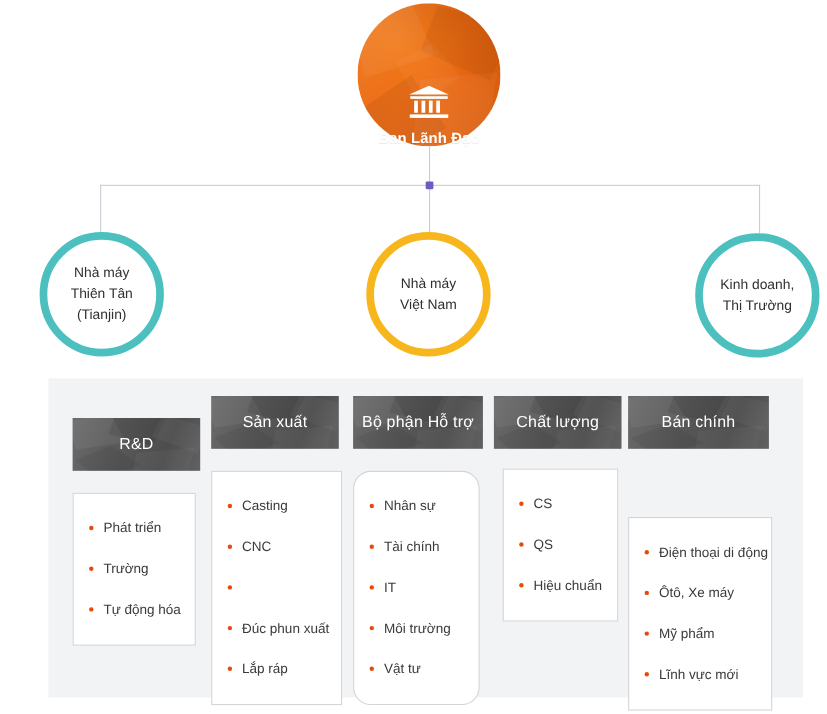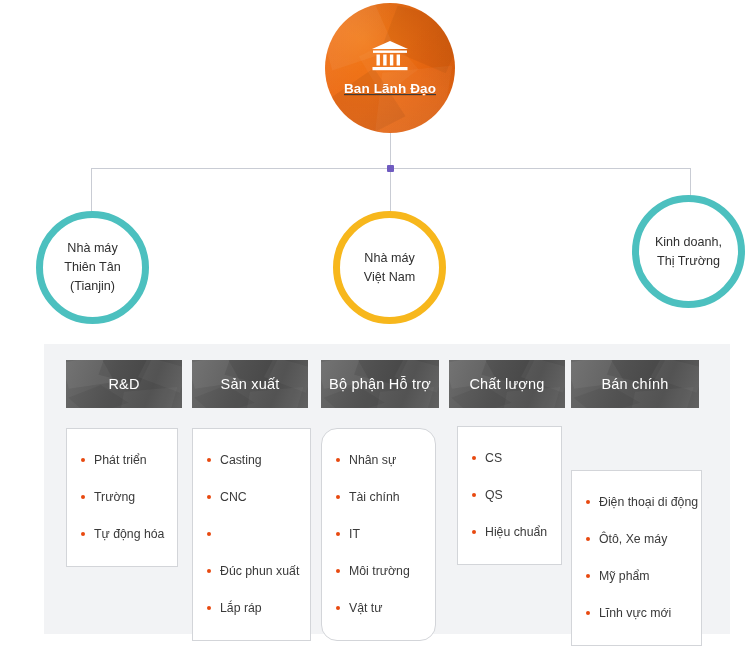--- a/index.html
+++ b/index.html
@@ -47,22 +47,21 @@
     border-radius: 50%;
     background:
       linear-gradient(128deg, rgba(255,255,255,0.10) 0%, rgba(255,255,255,0) 38%),
       linear-gradient(212deg, rgba(0,0,0,0.10) 0%, rgba(0,0,0,0) 46%),
       linear-gradient(  8deg, rgba(255,255,255,0.07) 0%, rgba(255,255,255,0) 55%),
       linear-gradient(305deg, rgba(0,0,0,0.07) 0%, rgba(0,0,0,0) 50%),
       radial-gradient(circle at 30% 26%, #f27a18 0%, #ec6810 52%, #e35f0c 100%);
     display: flex;
     flex-direction: column;
     align-items: center;
-    justify-content: center;
-    text-decoration: underline;
+    justify-content: flex-end;
   }
   .top-node .facets {
     position: absolute;
     inset: 0;
     border-radius: 50%;
     overflow: hidden;
     pointer-events: none;
   }
   .top-node .facets i {
     position: absolute;
@@ -124,21 +123,21 @@
     left: 36px; top: 211px;
     width: 113px; height: 113px;
     border: 7px solid #4cc0bf;
   }
   #ring-vietnam {
     left: 333px; top: 211px;
     width: 113px; height: 113px;
     border: 7px solid #f7b71c;
   }
   #ring-sales {
-    left: 632px; top: 195px;
+    left: 632px; top: 212px;
     width: 113px; height: 113px;
     border: 7px solid #4cc0bf;
   }
 
   
   .panel {
     position: absolute;
     left: 44px;
     top: 344px;
     width: 686px;
@@ -268,21 +267,21 @@
   </div>
 
   <div class="ring-node" id="ring-sales">
     <div class="ring-label">Kinh doanh,
 Thị Trường</div>
   </div>
 
   <div class="panel">
     <div class="columns">
 
-      <div class="col" style="left:22px; width:116px;">
+      <div class="col" style="left:22px; width:116px;margin-top:20px;">
         <div class="col-header">
           <div class="facets">
             <i class="hf1"></i>
               <i class="hf2"></i>
               <i class="hf3"></i>
               <i class="hf4"></i>
               <i class="hf5"></i>
           </div>
           <div class="col-header-label">R&amp;D</div>
         </div>

